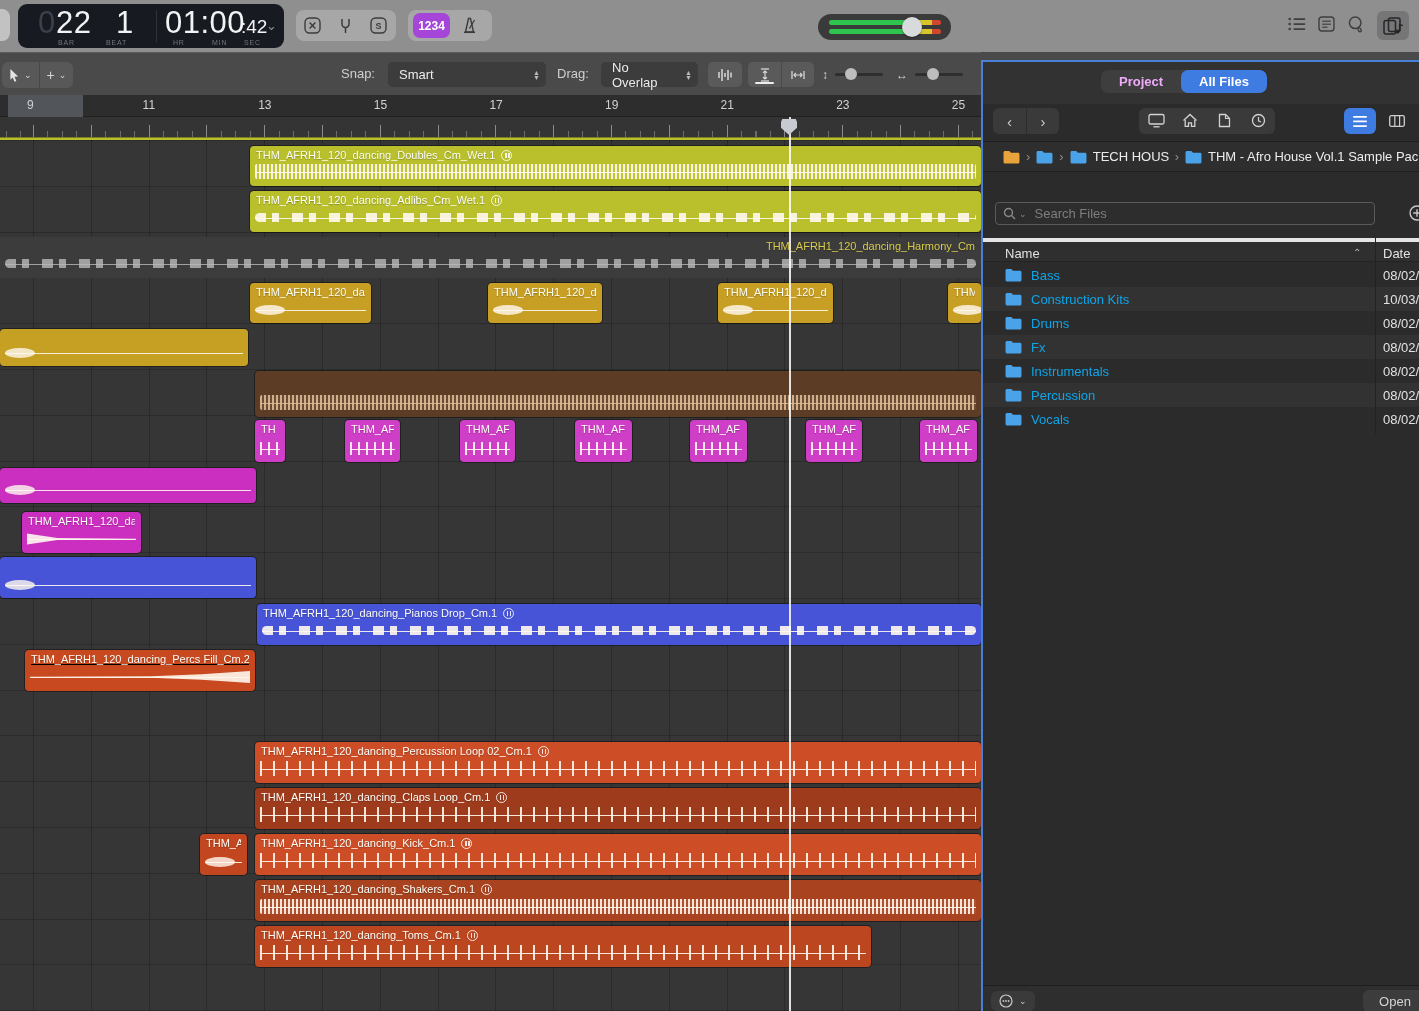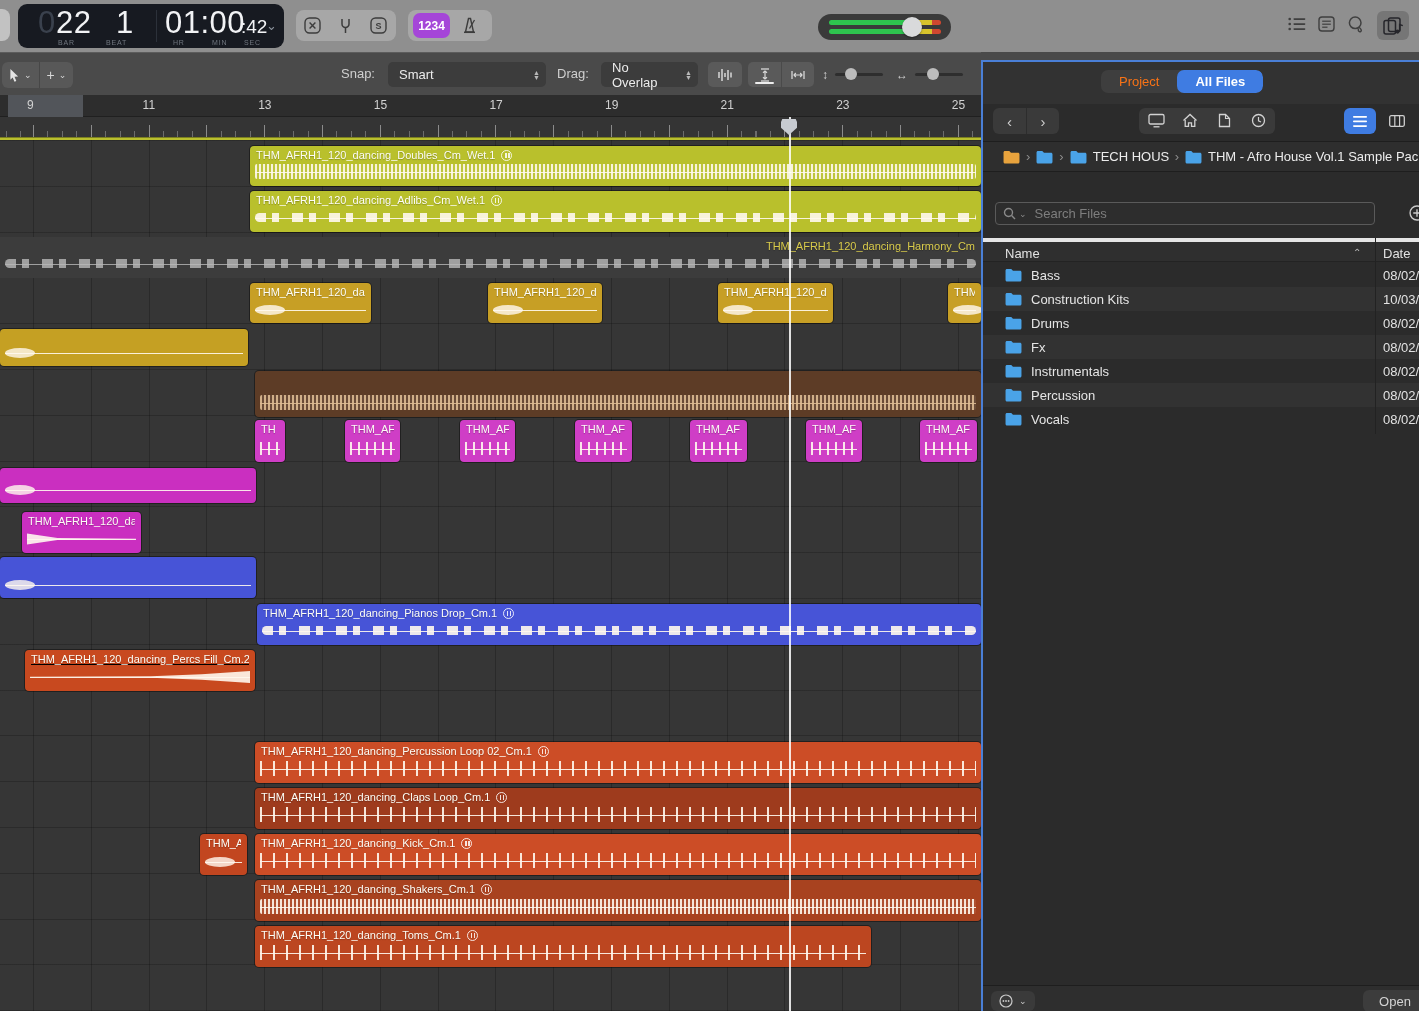--- a/index.html
+++ b/index.html
@@ -75,21 +75,21 @@
   .wv-ramp::before{content:"";position:absolute;inset:0;background:var(--c);clip-path:polygon(0 49%,55% 45%,78% 30%,100% 8%,100% 92%,78% 70%,55% 55%,0 51%);}
   .wv-decay{height:14px;}
   .wv-decay::before{content:"";position:absolute;inset:0;background:var(--c);clip-path:polygon(0 10%,28% 42%,100% 48%,100% 52%,28% 58%,0 90%);}
   .playhead-line{position:absolute;left:789px;top:117px;width:2px;height:894px;background:rgba(255,255,255,.85);z-index:30;}
   .playhead-cap{position:absolute;left:781px;top:119px;width:16px;height:16px;background:#c7cbd1;clip-path:polygon(8% 0,92% 0,100% 18%,100% 55%,50% 100%,0 55%,0 18%);z-index:31;}
 
   
   .panel{position:absolute;left:981px;top:60px;width:438px;height:951px;background:#2b2b2b;border-top:2px solid #4a7fd6;border-left:2px solid #4a7fd6;overflow:hidden;color:#e6e6e6;}
   .panel-head{position:absolute;left:0;top:0;width:100%;height:42px;background:#323232;}
   .seg{position:absolute;left:118px;top:8px;display:flex;background:#3e3e3e;border-radius:7px;overflow:hidden;}
-  .seg-tab{padding:4px 18px;font-size:13px;color:#f97316;}
+  .seg-tab{padding:4px 18px;font-size:13px;color:#f0abfc;font-weight:bold;}
   .seg-tab.active{background:#3f7ce2;color:#fff;border-radius:7px;font-weight:bold;}
   .nav-row{position:absolute;left:0;top:42px;width:100%;height:36px;}
   .navpair{position:absolute;left:10px;top:4px;width:66px;height:26px;background:#3a3a3a;border-radius:6px;display:flex;}
   .navpair .nbtn{width:33px;display:flex;align-items:center;justify-content:center;color:#cfcfcf;font-size:15px;}
   .navpair .nbtn+.nbtn{border-left:1px solid #2d2d2d;}
   .placegrp{position:absolute;left:156px;top:4px;height:26px;background:#3a3a3a;border-radius:6px;display:flex;color:#d2d2d2;}
   .placegrp .pbtn{width:34px;display:flex;align-items:center;justify-content:center;border-bottom:1px solid transparent;}
   .viewtoggle{position:absolute;right:6px;top:4px;display:flex;gap:5px;}
   .vbtn{width:32px;height:26px;border-radius:6px;display:flex;align-items:center;justify-content:center;color:#cfcfcf;}
   .vbtn.on{background:#3f7ce2;color:#fff;}
@@ -106,21 +106,21 @@
   .add-btn{position:absolute;right:-6px;top:5px;color:#c9c9c9;}
   .list-head{position:absolute;left:0;top:176px;width:100%;height:24px;background:#2f2f2f;border-top:4px solid #e5e5e5;border-bottom:1px solid #232323;font-size:13px;color:#e2e2e2;}
   .col-name{position:absolute;left:22px;top:4px;}
   .sort-caret{position:absolute;left:370px;top:5px;font-size:10px;color:#bdbdbd;}
   .col-date{position:absolute;left:400px;top:4px;}
   .col-div{position:absolute;left:392px;top:176px;width:1px;height:196px;background:#222;}
   .file-list{position:absolute;left:0;top:201px;width:100%;}
   .file-row{position:relative;height:24px;display:flex;align-items:center;padding-left:22px;gap:9px;font-size:13px;}
   .file-row:nth-child(odd){background:#2b2b2b;}
   .file-row:nth-child(even){background:#323232;}
-  .file-name{color:#e5e5e5;}
+  .file-name{color:#0ea5e9;}
   .file-date{position:absolute;left:400px;color:#e2e2e2;}
   .panel-foot{position:absolute;left:0;bottom:0;width:100%;height:26px;background:#2e2e2e;border-top:1px solid #1e1e1e;}
   .foot-action{position:absolute;left:8px;top:5px;display:flex;align-items:center;gap:6px;color:#c9c9c9;background:#3a3a3a;border-radius:6px;padding:3px 8px;}
   .open-btn{position:absolute;right:-8px;top:4px;width:64px;height:22px;background:#3c3c3c;border-radius:6px;color:#d4d4d4;font-size:13px;display:flex;align-items:center;justify-content:center;}
   .gray-gap{position:absolute;left:981px;top:52px;width:438px;height:8px;background:#4a4a4a;}
 </style>
 </head>
 <body>
 
 <div class="app">

